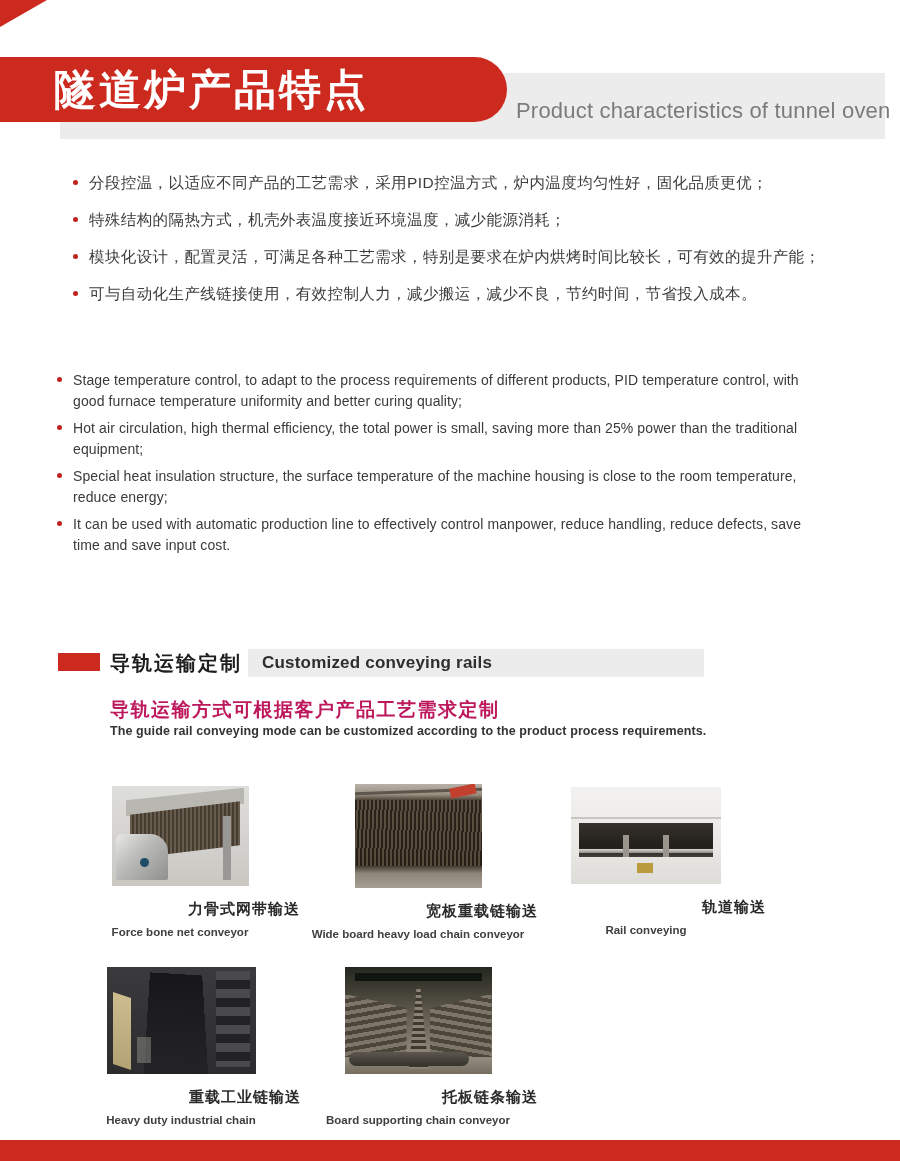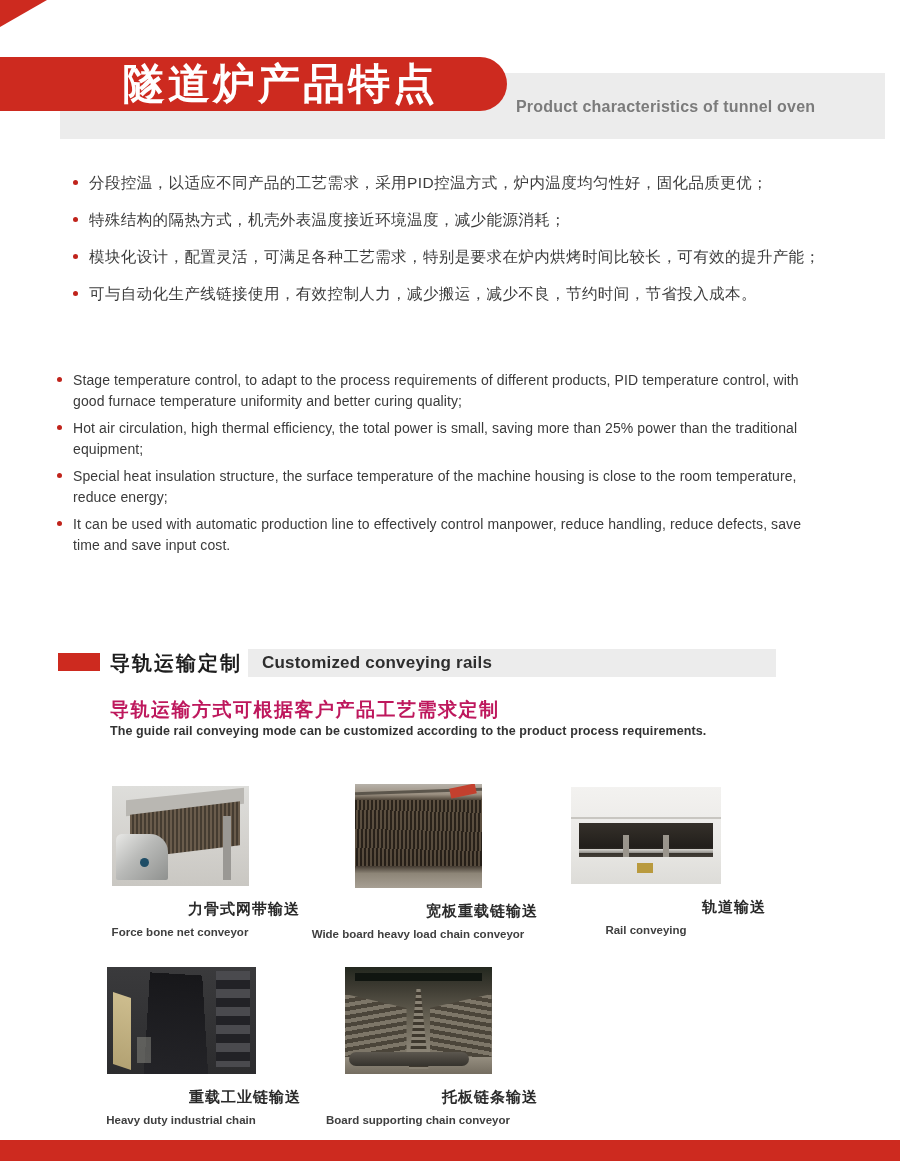--- a/index.html
+++ b/index.html
@@ -14,53 +14,53 @@
     position:absolute;left:0;top:0;width:47px;height:27px;
     background:#cd2a1f;
     clip-path:polygon(0 0,100% 0,0 100%);
   }
   
   .header-gray-bar{
     position:absolute;left:60px;top:73px;width:825px;height:66px;
     background:#ececec;
   }
   .header-red-banner{
-    position:absolute;left:0;top:57px;width:507px;height:54px;
+    position:absolute;left:0;top:57px;width:507px;height:65px;
     background:#cd2a1f;
     border-radius:0 36px 36px 0;
-    display:flex;align-items:center;justify-content:center;
+    display:flex;align-items:center;
   }
   .header-title-zh{
     color:#ffffff;font-size:42px;font-weight:900;letter-spacing:3px;
     padding-left:54px;white-space:nowrap;
   }
   .header-title-en{
     position:absolute;left:516px;top:98px;width:360px;
-    color:#7b7b7b;font-size:16px;font-weight:bold;letter-spacing:.2px;
+    color:#7b7b7b;font-size:22px;font-weight:normal;letter-spacing:.2px;
     white-space:nowrap;
   }
   
   .zh-list{position:absolute;left:67px;top:168px;width:780px;list-style:none;margin:4px;padding:0;}
   .zh-list li{
     position:relative;padding-left:18px;margin-bottom:16px;
     font-size:15.5px;line-height:21px;color:#3c3c3c;letter-spacing:.4px;font-weight:500;
   }
   .en-list{position:absolute;left:55px;top:370px;width:770px;list-style:none;margin:0;padding:0;}
   .en-list li{
     position:relative;padding-left:18px;margin-bottom:7px;
     font-size:14px;line-height:20.5px;color:#3a3a3a;letter-spacing:.1px;
   }
   .zh-list li::before,.en-list li::before{
     content:"";position:absolute;left:2px;top:8px;width:5px;height:5px;
     border-radius:50%;background:#c0231b;
   }
   .en-list li::before{top:7px;}
   
   .section-gray-bar{
-    position:absolute;left:248px;top:649px;width:528px;height:28px;
+    position:absolute;left:248px;top:649px;width:456px;height:28px;
     background:#ececec;display:flex;align-items:center;
   }
   .section-title-en{
     padding-left:14px;font-size:17px;font-weight:bold;color:#2e2e2e;letter-spacing:.2px;
   }
   .section-red-block{
     position:absolute;left:58px;top:653px;width:42px;height:18px;background:#cd2a1f;
   }
   .section-title-zh{
     position:absolute;left:110px;top:650px;font-size:20px;font-weight:bold;

